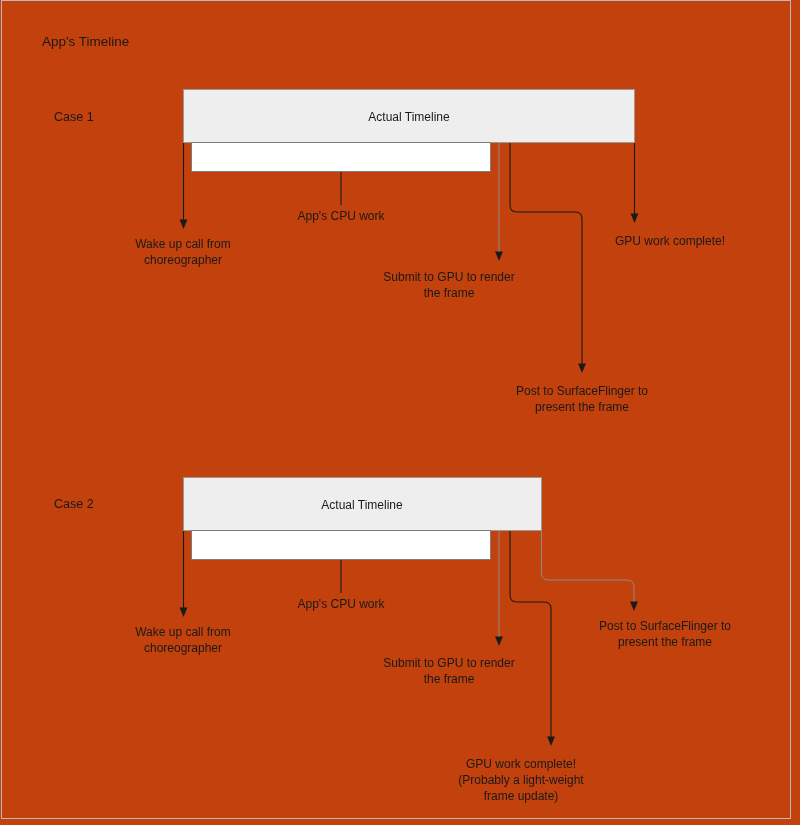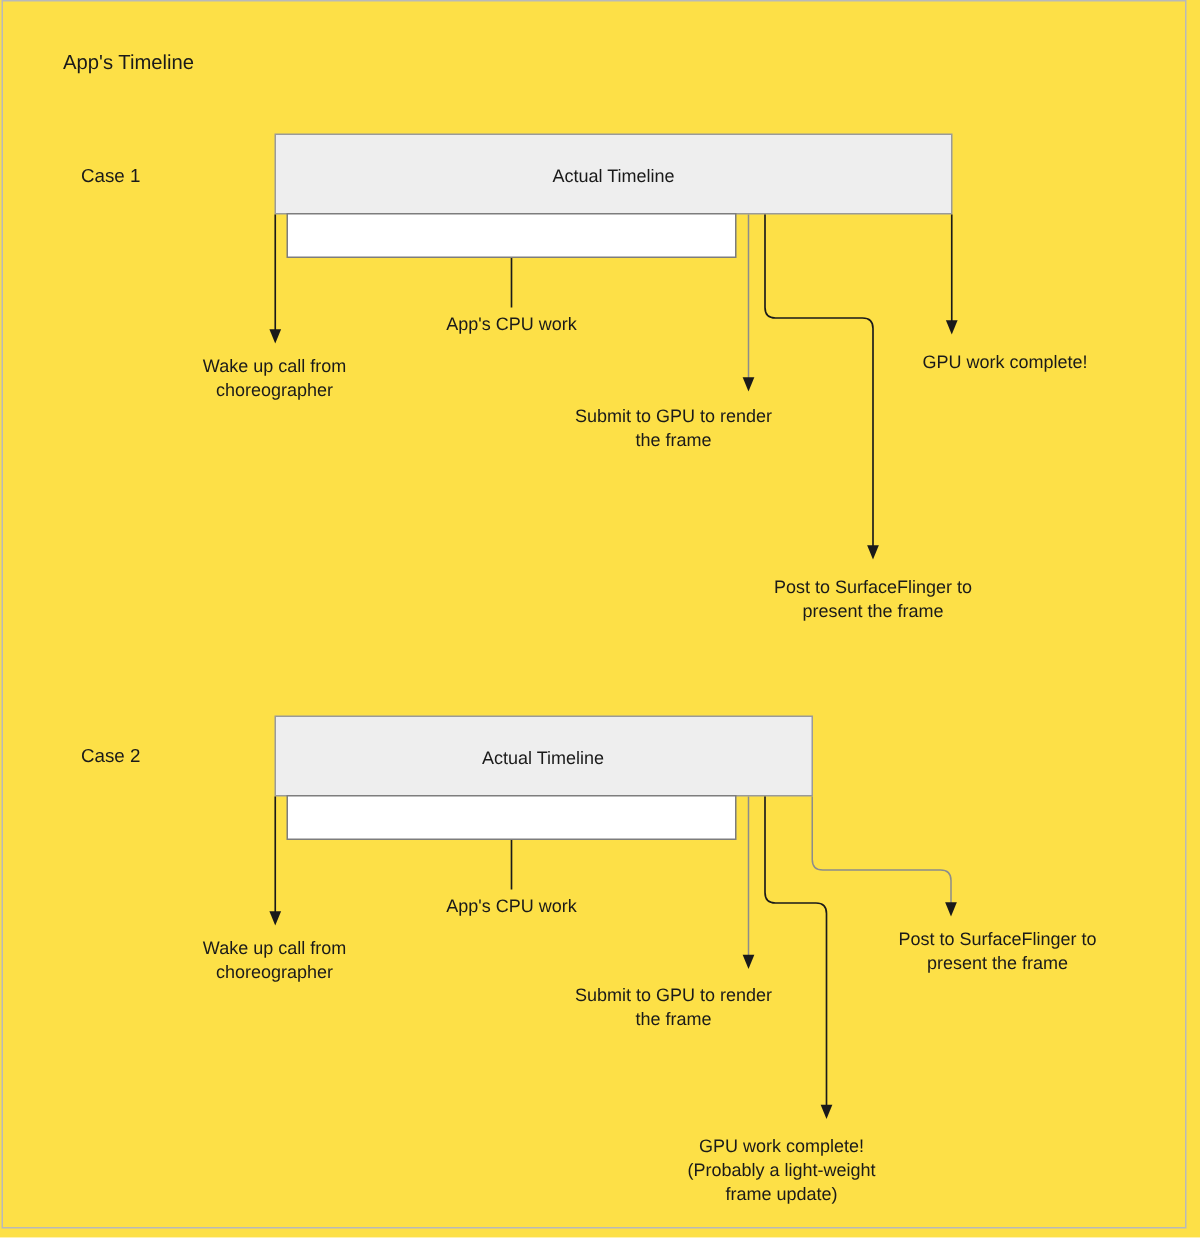--- a/index.html
+++ b/index.html
@@ -9,21 +9,21 @@
     background: #ffffff;
   }
   body {
     font-family: "Liberation Sans", sans-serif;
     color: #000000;
   }
   #page {
     position: relative;
     width: 800px;
     height: 825px;
-    background: #fde047;
+    background: #c2410c;
     overflow: hidden;
   }
   #diagram-svg {
     position: absolute;
     left: 0;
     top: 0;
     width: 800px;
     height: 825px;
   }
   .svg-text {

